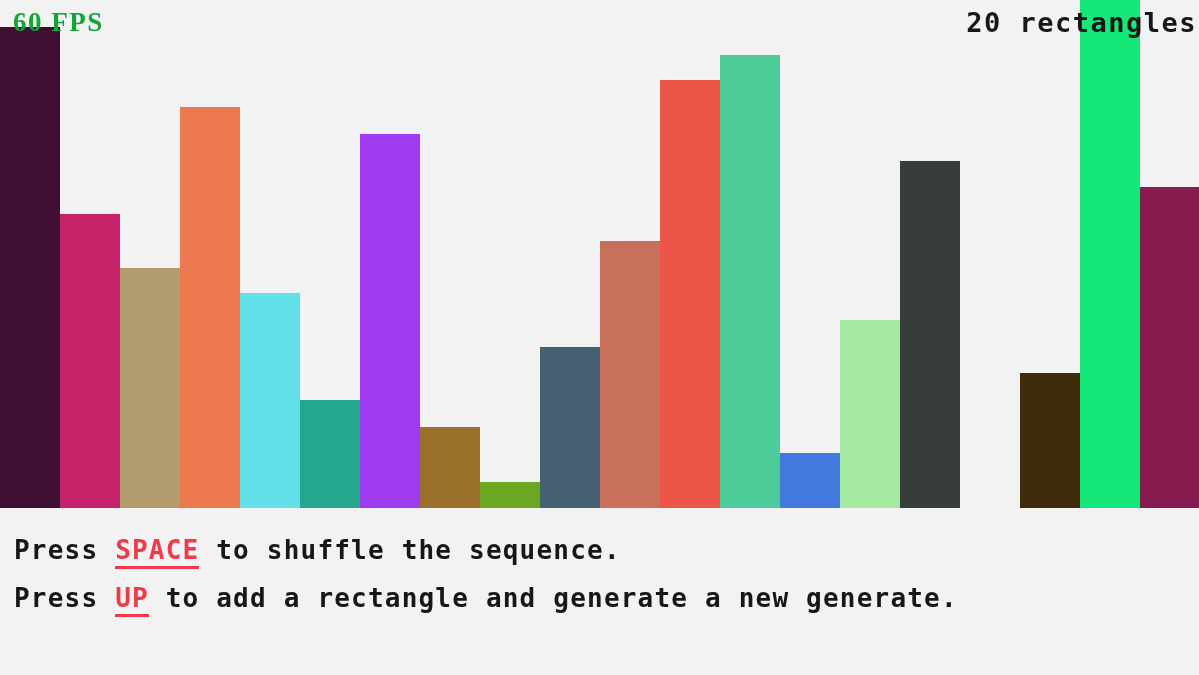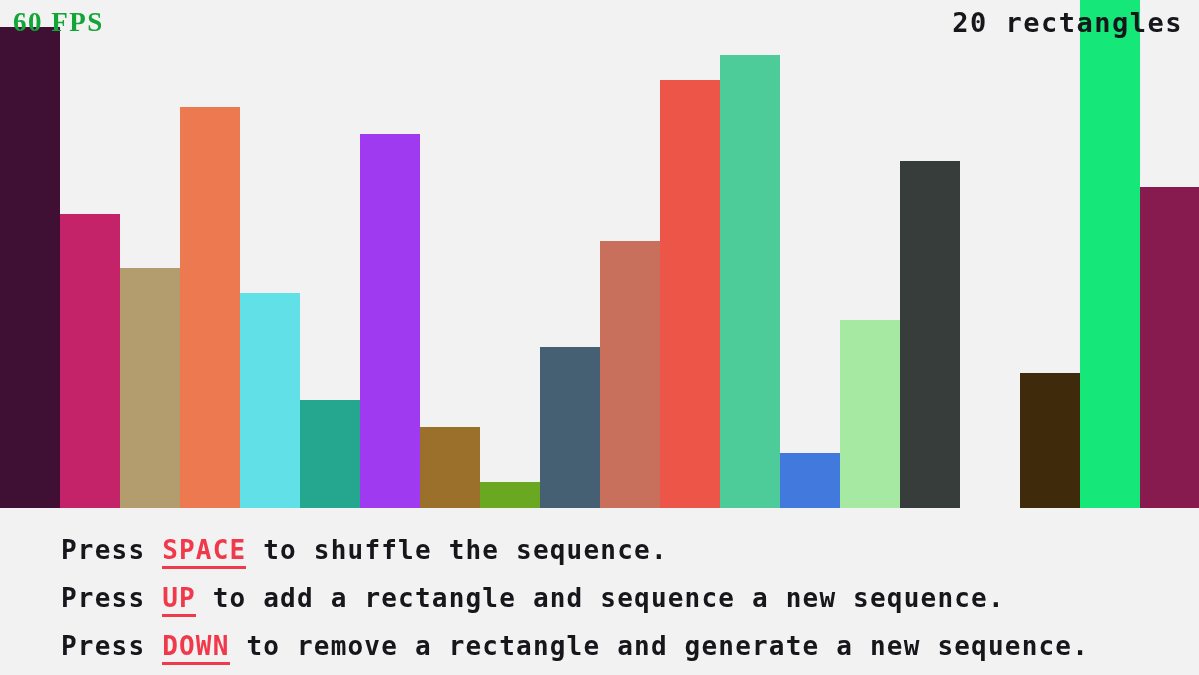--- a/index.html
+++ b/index.html
@@ -41,21 +41,21 @@
     font-size: 27px;
     font-weight: 700;
     letter-spacing: 1.5px;
     color: #13a538;
     line-height: 1;
     white-space: nowrap;
     z-index: 20;
   }
   #rect-count {
     position: absolute;
-    right: 16px;
+    right: 2px;
     top: 9px;
     font-family: "DejaVu Sans Mono", "Liberation Mono", monospace;
     font-size: 27px;
     font-weight: 700;
     letter-spacing: 1.5px;
     color: #17161a;
     line-height: 1;
     white-space: nowrap;
     z-index: 20;
   }
@@ -72,21 +72,20 @@
     z-index: 10;
   }
   .instruction-line {
     font-family: "DejaVu Sans Mono", "Liberation Mono", monospace;
     font-size: 26px;
     font-weight: 700;
     letter-spacing: 1.2px;
     color: #17161a;
     line-height: 48px;
     white-space: nowrap;
-    margin-left: 47px;
   }
   .key {
     color: #f03a4b;
     border-bottom: 3px solid #f03a4b;
     padding-bottom: 1px;
   }
 </style>
 </head>
 <body>
 
@@ -113,17 +112,16 @@
       <div class="bar" style="left: 1080px; width: 60px; height: 508px; background: rgb(21, 232, 120);"></div>
       <div class="bar" style="left: 1140px; width: 60px; height: 321px; background: rgb(135, 26, 79);"></div>
     </div>
 
   <div id="fps-counter">60 FPS</div>
 
   <div id="rect-count">20 rectangles</div>
 
   <div id="instructions">
       <div class="instruction-line"><span>Press </span><span class="key">SPACE</span><span> to shuffle the sequence.</span></div>
-      <div class="instruction-line"><span>Press </span><span class="key">UP</span><span> to add a rectangle and sequence a new sequence.</span></div>
-      <div class="instruction-line"><span>Press </span><span class="key">DOWN</span><span> to remove a rectangle and generate a new sequence.</span></div>
+      <div class="instruction-line"><span>Press </span><span class="key">UP</span><span> to add a rectangle and generate a new generate.</span></div>
     </div>
 
 </div>
 
 </body></html>

